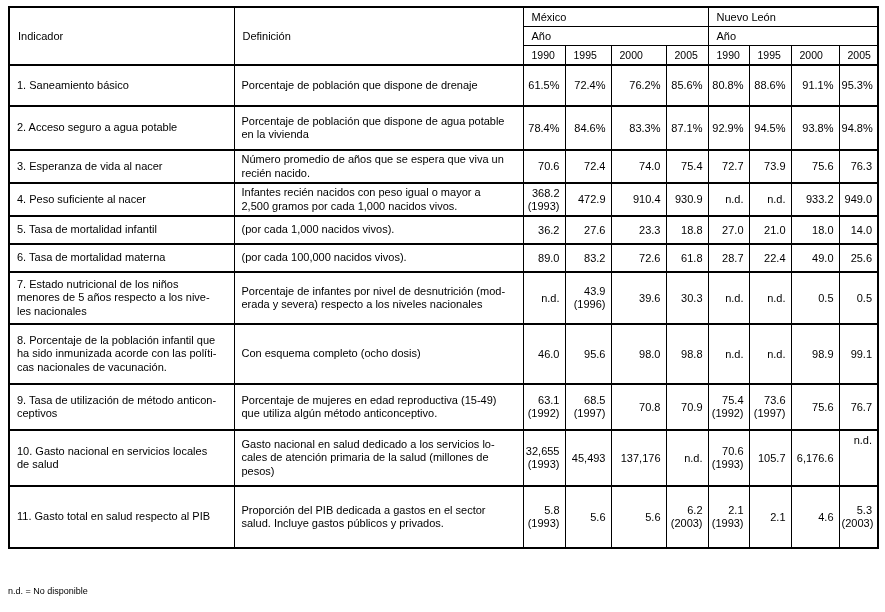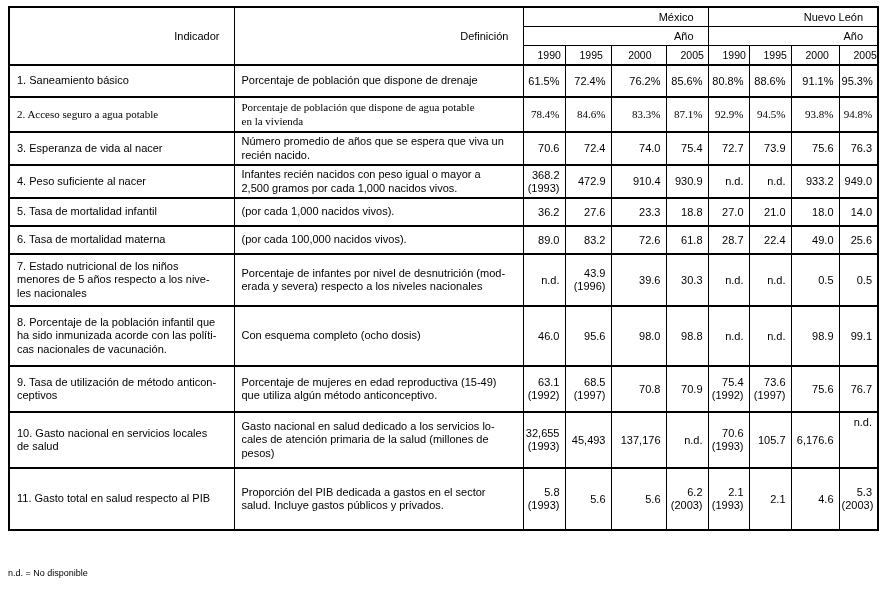--- a/index.html
+++ b/index.html
@@ -23,23 +23,23 @@
   table.indicators {
     border-collapse: collapse;
     table-layout: fixed;
     width: 869px;
     border: 2px solid #000;
   }
   thead th {
     border: 1px solid #000;
     font-weight: normal;
     font-size: 11px;
-    padding: 0 14px;
+    padding: 0 8px;
     height: 18px;
-    text-align: right;
+    text-align: left;
     vertical-align: middle;
     overflow: hidden;
   }
   thead tr.years-row th {
     font-size: 10.5px;
     border-bottom: 2px solid #000;
     margin-top: 28px;
   }
   tbody td {
     border: 1px solid #000;
@@ -57,22 +57,22 @@
   }
   td.cell-val {
     text-align: right;
     padding: 1px 5px 1px 2px;
     line-height: 13px;
   }
   td.cell-val.vtop {
     vertical-align: top;
     padding-top: 3px;
   }
-  tbody tr:nth-child(1)  { height: 32px; }
-  tbody tr:nth-child(2)  { height: 35px; font-family: Liberation Serif, serif; }
+  tbody tr:nth-child(1)  { height: 41px; }
+  tbody tr:nth-child(2)  { height: 44px; }
   tbody tr:nth-child(3)  { height: 29px; }
   tbody tr:nth-child(4)  { height: 26px; }
   tbody tr:nth-child(5)  { height: 28px; }
   tbody tr:nth-child(6)  { height: 28px; }
   tbody tr:nth-child(7)  { height: 52px; }
   tbody tr:nth-child(8)  { height: 60px; }
   tbody tr:nth-child(9)  { height: 46px; }
   tbody tr:nth-child(10) { height: 56px; }
   tbody tr:nth-child(11) { height: 62px; }
 

